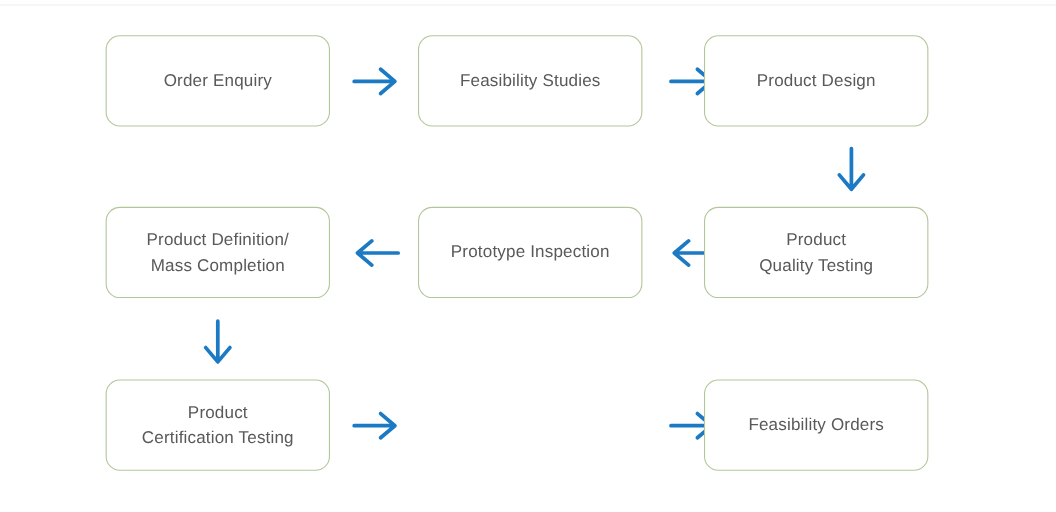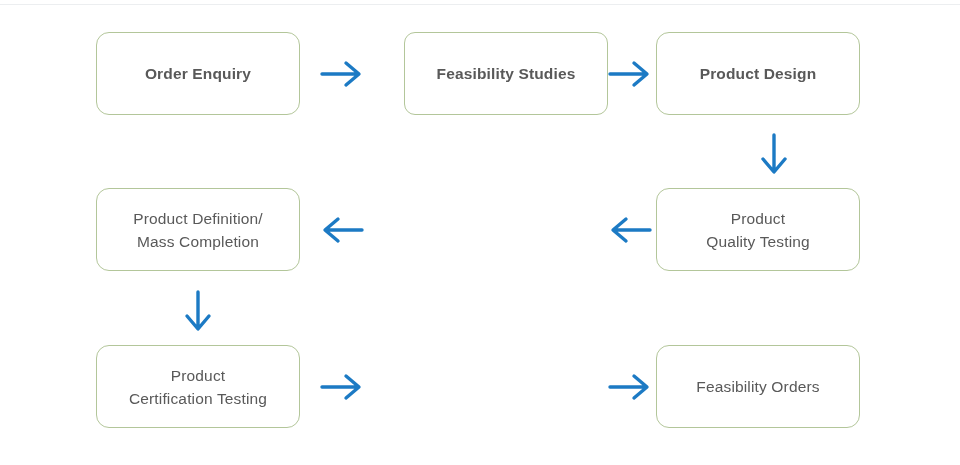--- a/index.html
+++ b/index.html
@@ -49,24 +49,24 @@
     font-size: 15.5px;
     line-height: 23px;
     color: #595959;
     letter-spacing: 0.15px;
     white-space: pre-line;
     padding: 0 8px;
   }
 
   
   .col-1 { left: 96px; }
-  .col-2 { left: 404px; border-radius: 11px; }
-  .col-3 { left: 656px; }
+  .col-2 { left: 380px; }
+  .col-3 { left: 640px; }
   
-  .row-1 { top: 32px; font-weight: bold; }
+  .row-1 { top: 32px; }
   .row-2 { top: 188px; }
   .row-3 { top: 345px; }
 
   
   .arrow {
     position: absolute;
     color: #1c7ac4;
     display: block;
   }
   .arrow svg { display: block; }
@@ -127,20 +127,23 @@
     <span class="label">Product Definition/
 Mass Completion</span>
   </div>
 
   <div class="arrow arrow-h h-r2-a">
     <svg width="48" height="34" viewBox="0 0 48 34" aria-hidden="true">
       <path d="M44 17 H8 M20 6 L7 17 L20 28" fill="none" stroke="currentColor" stroke-width="3.4" stroke-linecap="round" stroke-linejoin="round"></path>
     </svg>
   </div>
 
+  <div class="node col-2 row-2">
+    <span class="label">Prototype Inspection</span>
+  </div>
 
   <div class="arrow arrow-h h-r2-b">
     <svg width="48" height="34" viewBox="0 0 48 34" aria-hidden="true">
       <path d="M44 17 H8 M20 6 L7 17 L20 28" fill="none" stroke="currentColor" stroke-width="3.4" stroke-linecap="round" stroke-linejoin="round"></path>
     </svg>
   </div>
 
   <div class="node col-3 row-2">
     <span class="label">Product
 Quality Testing</span>

